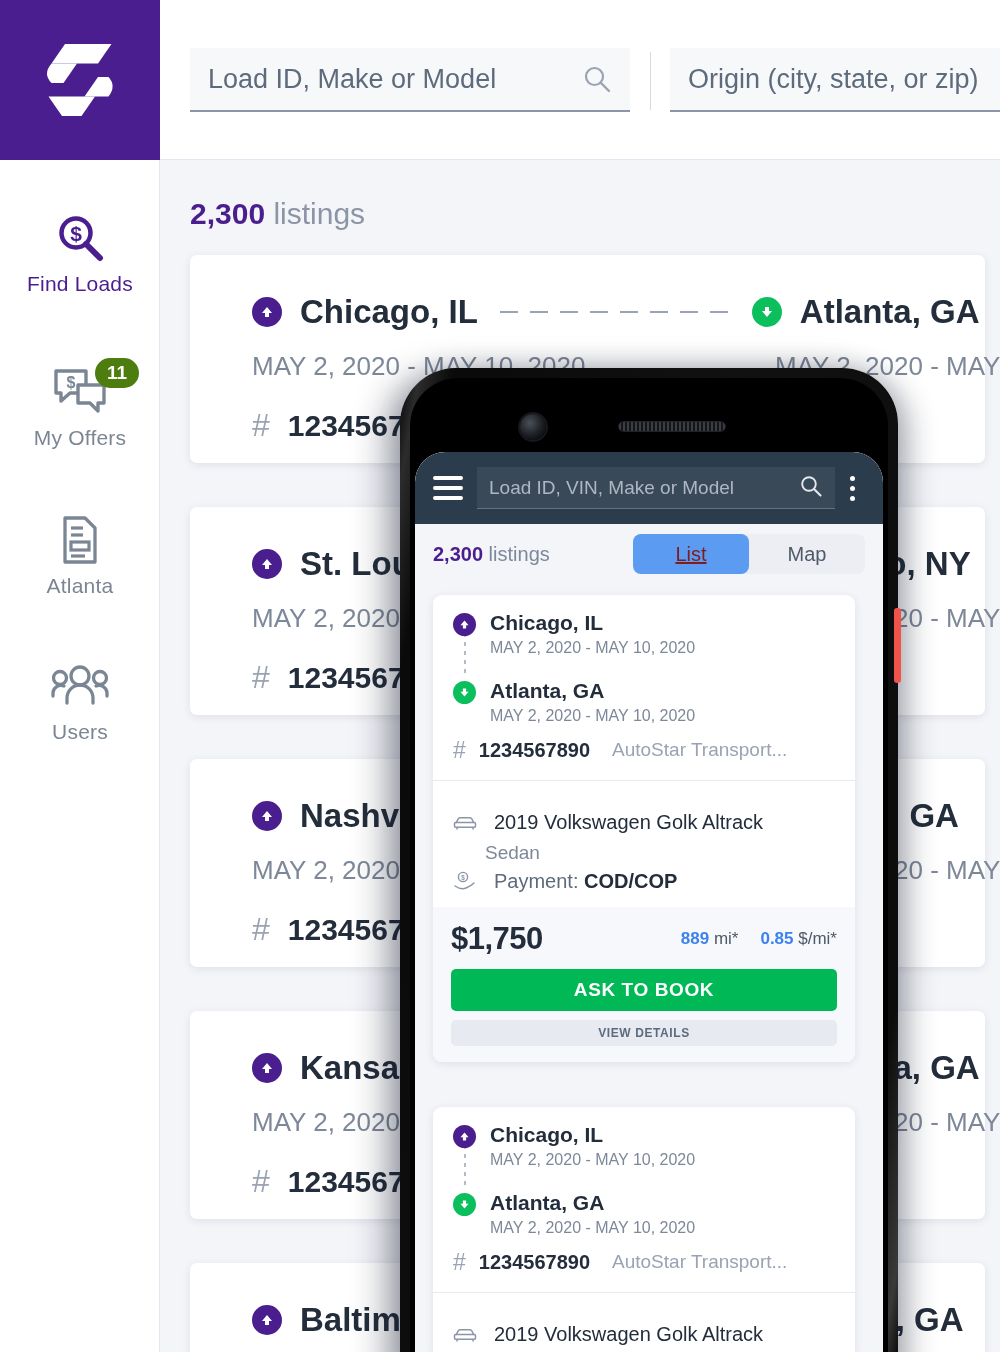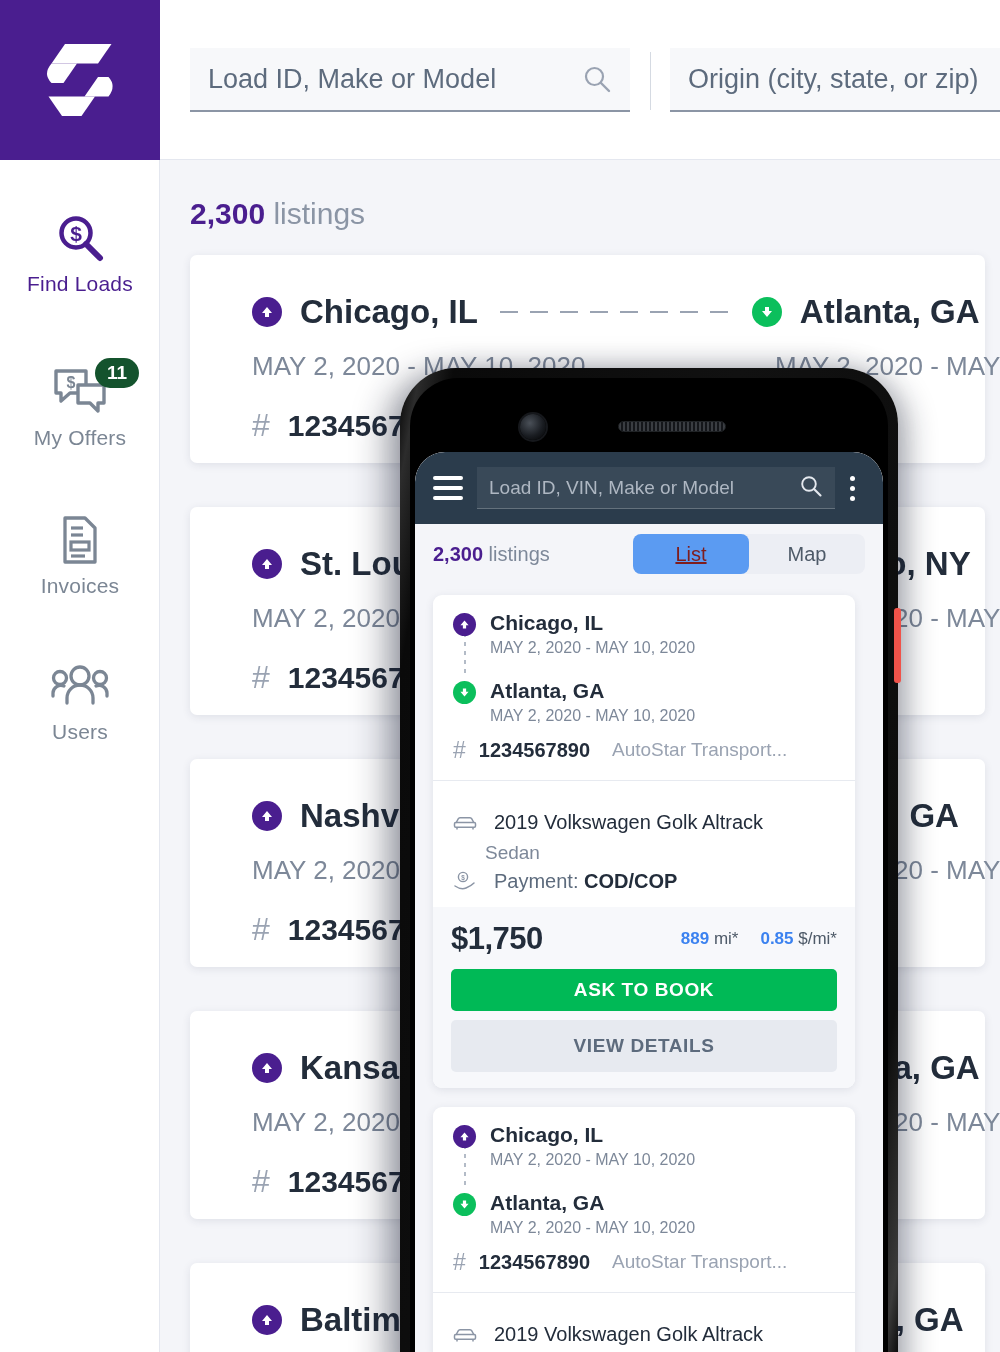--- a/index.html
+++ b/index.html
@@ -25,21 +25,21 @@
   .nav-item {
     position:relative; width:160px;
     display:flex; flex-direction:column; align-items:center;
     cursor:pointer;
   }
   .nav-ico { height:56px; display:flex; align-items:center; justify-content:center; }
   .nav-label { font-size:21px; letter-spacing:.2px; margin-top:6px; }
   .nav-item.active .nav-label { color:#4a1e8f; }
   .nav-item.idle  .nav-label { color:#7b8694; }
   .badge {
-    position:absolute; background:#14532d; color:#fff;
+    position:absolute; background:#4d7c0f; color:#fff;
     font-size:19px; font-weight:700; border-radius:22px;
     padding:3px 12px; line-height:1.25;
     top:-6px;
   }
 
   
   #topbar {
     position:absolute; left:160px; top:0; width:852px; height:160px;
     background:#fff; border-bottom:1px solid #e4e7ef;
   }
@@ -188,23 +188,23 @@
   .pc-price { font-size:31px; font-weight:700; color:#232d3b; letter-spacing:-.5px; }
   .pc-metrics { margin-left:auto; display:flex; gap:22px; }
   .pc-metric { font-size:17px; color:#4e5a68; white-space:nowrap; }
   .pc-metric b { color:#3b82f0; font-weight:700; }
   .btn-book {
     margin-top:12px; height:42px; background:#00b956; color:#fff;
     border-radius:5px; display:flex; align-items:center; justify-content:center;
     font-size:19px; font-weight:700; letter-spacing:.6px; cursor:pointer;
   }
   .btn-details {
-    margin-top:9px; height:52px; background:#e7eaf0; color:#5d6b7d;
+    margin-top:9px; height:26px; background:#e7eaf0; color:#5d6b7d;
     border-radius:5px; display:flex; align-items:center; justify-content:center;
-    font-size:19px; font-weight:700; letter-spacing:.6px; cursor:pointer;
+    font-size:12px; font-weight:700; letter-spacing:.6px; cursor:pointer;
   }
 </style>
 </head>
 <body>
 
 <div id="sidebar">
 
   <div id="logo-box">
     <svg viewBox="0 0 100 104">
       <path fill="#ffffff" d="M30 4 L92 4 L74 30 L12 30 Z"></path>
@@ -242,21 +242,21 @@
   <div class="nav-item idle" style="margin-top:62px;">
     <div class="nav-ico">
       <svg width="44" height="52" viewBox="0 0 44 52">
         <path d="M7 4 h20 l10 10 v34 h-30 z" fill="none" stroke="#7b8694" stroke-width="3.3" stroke-linejoin="round"></path>
         <line x1="13" y1="14" x2="25" y2="14" stroke="#7b8694" stroke-width="3.2"></line>
         <line x1="13" y1="21" x2="25" y2="21" stroke="#7b8694" stroke-width="3.2"></line>
         <rect x="13" y="28" width="18" height="8" fill="none" stroke="#7b8694" stroke-width="3.2"></rect>
         <line x1="13" y1="42" x2="27" y2="42" stroke="#7b8694" stroke-width="3.2"></line>
       </svg>
     </div>
-    <div class="nav-label">Invoices</div>
+    <div class="nav-label">Atlanta</div>
   </div>
 
   <div class="nav-item idle" style="margin-top:60px;">
     <div class="nav-ico">
       <svg width="62" height="44" viewBox="0 0 62 44">
         <circle cx="31" cy="12" r="9" fill="none" stroke="#7b8694" stroke-width="3.3"></circle>
         <circle cx="11" cy="14" r="6.5" fill="none" stroke="#7b8694" stroke-width="3.3"></circle>
         <circle cx="51" cy="14" r="6.5" fill="none" stroke="#7b8694" stroke-width="3.3"></circle>
         <path d="M18 39 v-5 a13 13 0 0 1 26 0 v5" fill="none" stroke="#7b8694" stroke-width="3.3" stroke-linecap="round"></path>
         <path d="M4 32 v-3 a8 8 0 0 1 11 -7" fill="none" stroke="#7b8694" stroke-width="3.3" stroke-linecap="round"></path>

